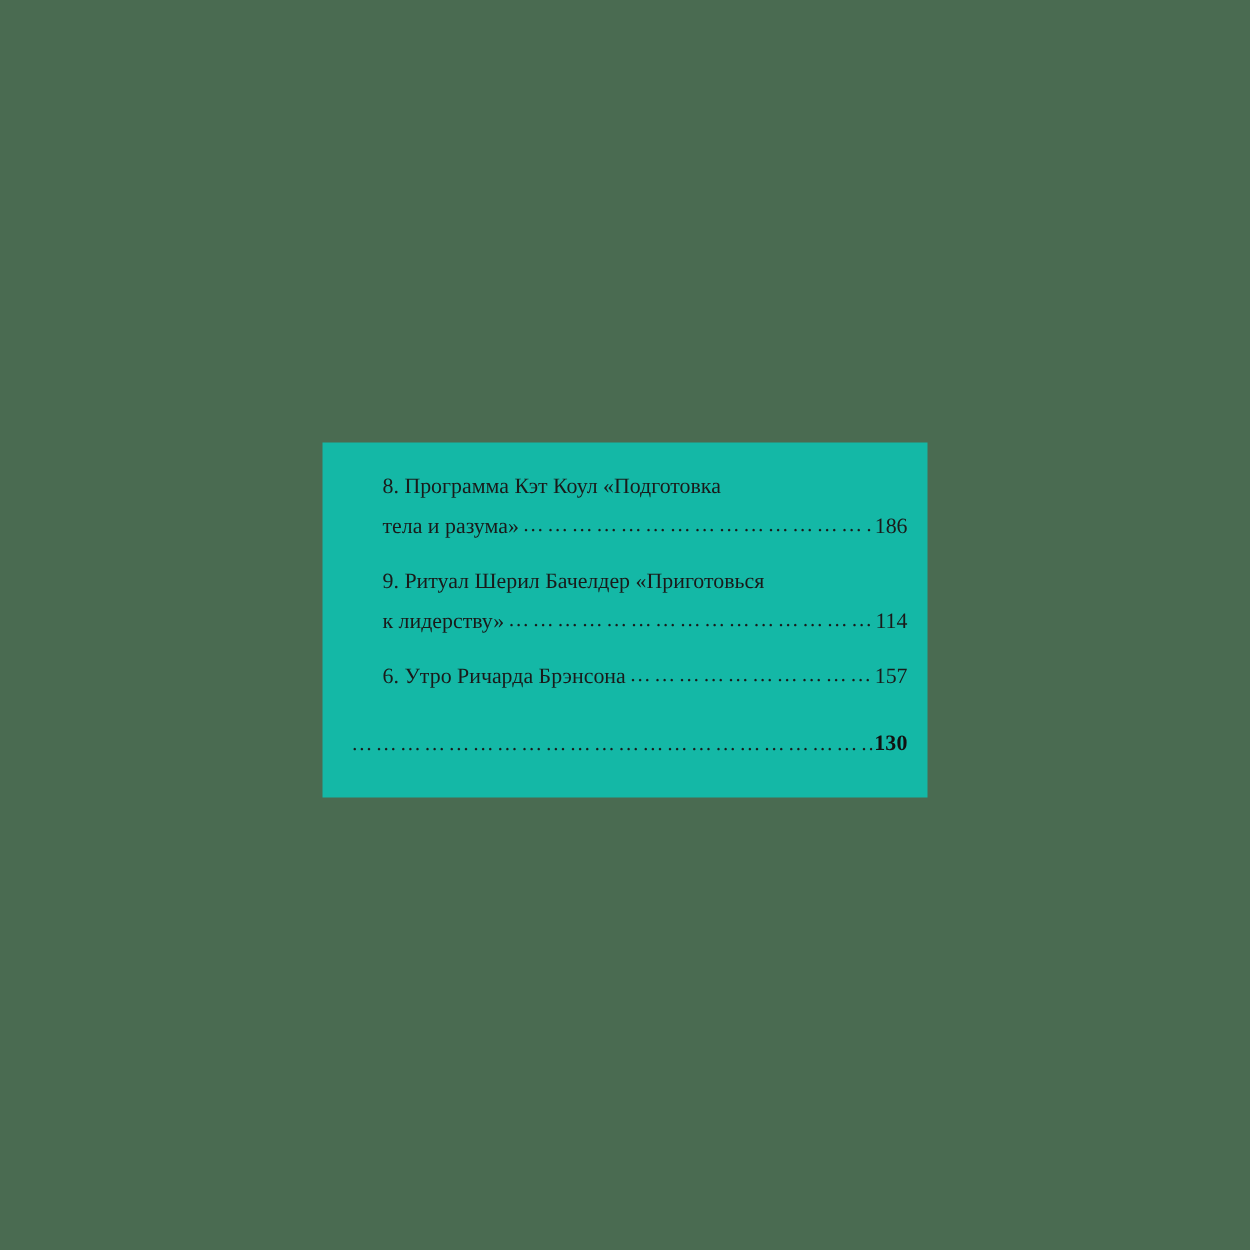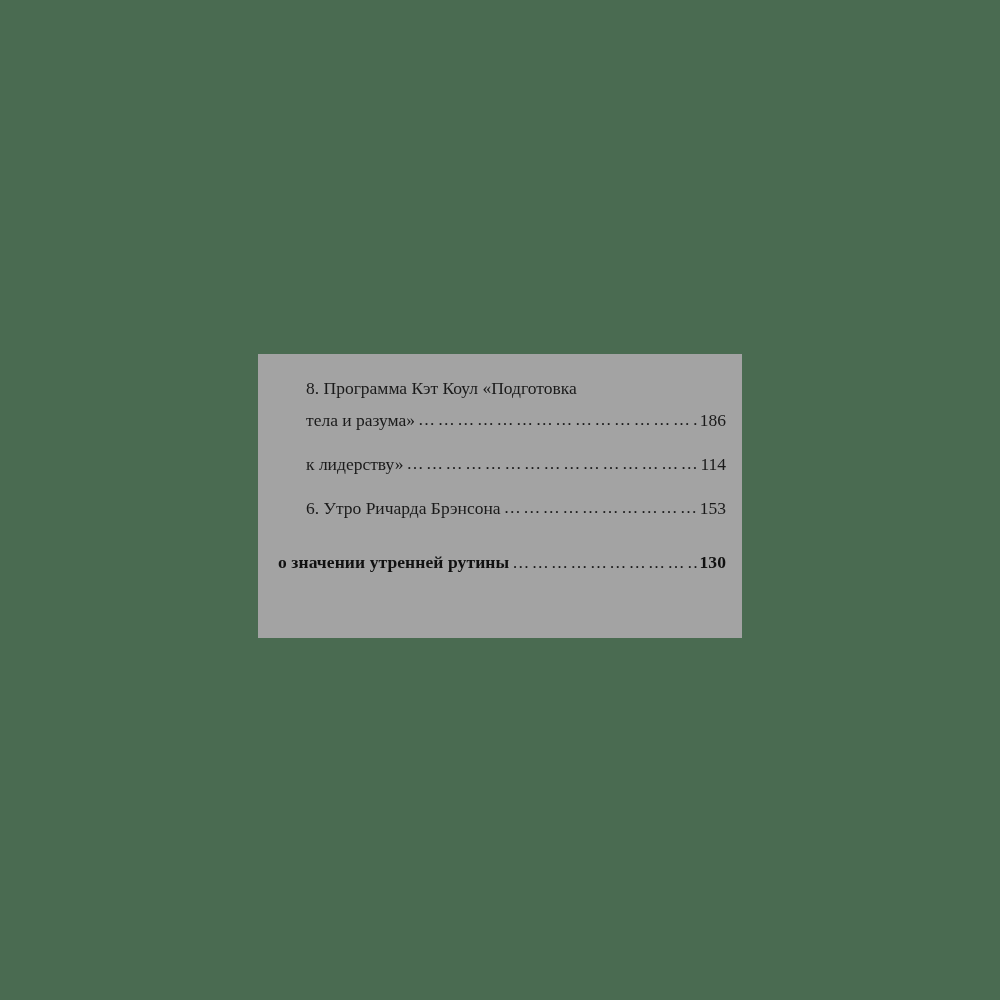--- a/index.html
+++ b/index.html
@@ -12,21 +12,21 @@
     background: #4a6b51;
     font-family: "Liberation Serif", serif;
     overflow: hidden;
   }
   .page {
     position: absolute;
     left: 258px;
     top: 354px;
     width: 484px;
     height: 284px;
-    background: #a3a3a3;
+    background: #14b8a6;
     box-sizing: border-box;
     padding: 18px 16px 10px 20px;
   }
   .toc-entry {
     color: #1a1a1a;
     font-size: 17.5px;
     line-height: 32px;
     margin-bottom: 12px;
     position: relative;
   }
@@ -85,36 +85,36 @@
   <div class="toc-entry indent">
     <span class="title-line">8. Программа Кэт Коул «Подготовка</span>
     <span class="dots-row">
       <span class="txt">тела и разума»</span>
       <span class="leader">……………………………………………………………………………………</span>
       <span class="page-num">186</span>
     </span>
   </div>
 
   <div class="toc-entry indent">
+    <span class="title-line">9. Ритуал Шерил Бачелдер «Приготовься</span>
     <span class="dots-row">
       <span class="txt">к лидерству»</span>
       <span class="leader">……………………………………………………………………………………</span>
       <span class="page-num">114</span>
     </span>
   </div>
 
   <div class="toc-entry entry-single indent">
     <span class="dots-row">
       <span class="txt">6. Утро Ричарда Брэнсона</span>
       <span class="leader">……………………………………………………………………………………</span>
-      <span class="page-num">153</span>
+      <span class="page-num">157</span>
     </span>
   </div>
 
   <div class="part-block">
     <span class="dots-row">
-      <span class="txt">о значении утренней рутины</span>
       <span class="leader">……………………………………………………………………………………</span>
       <span class="page-num">130</span>
     </span>
   </div>
 
 </div>
 
 </body></html>

